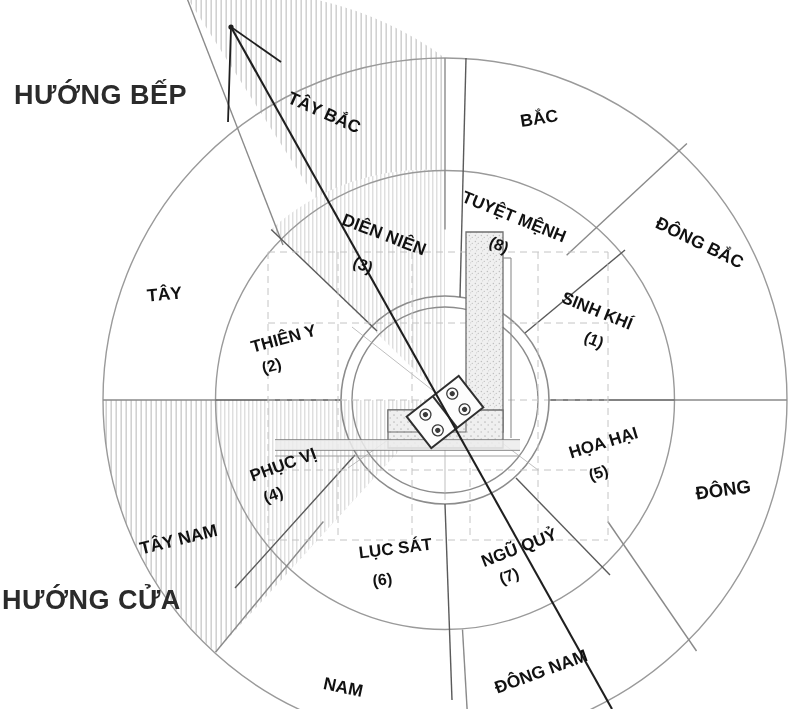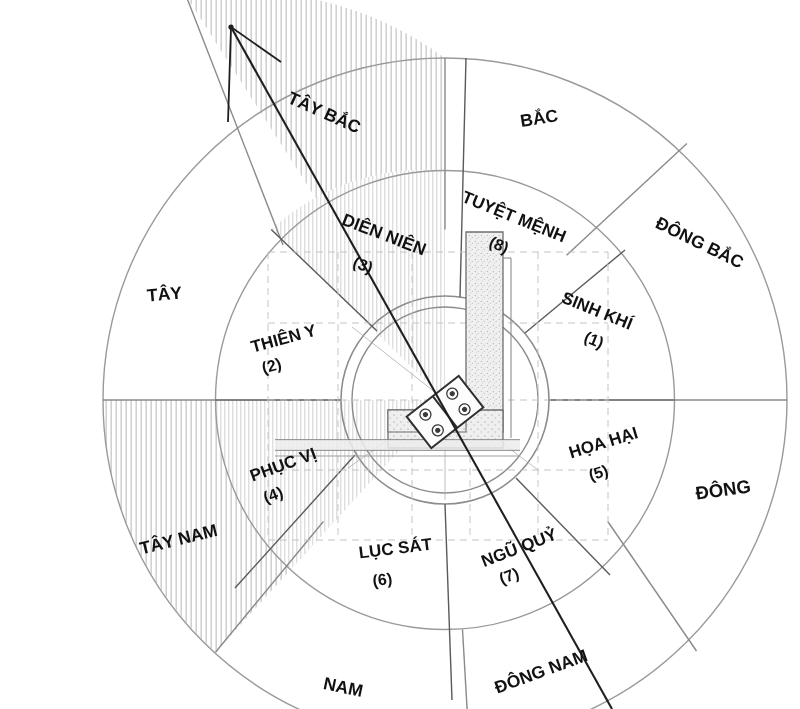--- a/index.html
+++ b/index.html
@@ -209,15 +209,17 @@
       <text class="inner-num" x="273" y="371" text-anchor="middle" transform="rotate(-15 273 371)">(2)</text>
 
       <text class="inner-text-bold" x="382" y="240" text-anchor="middle" transform="rotate(21 382 240)">DIÊN NIÊN</text>
       <text class="inner-num" x="361" y="270" text-anchor="middle" transform="rotate(21 361 270)">(3)</text>
 
       <text class="inner-text" x="512" y="222" text-anchor="middle" transform="rotate(22 512 222)">TUYỆT MỆNH</text>
       <text class="inner-num" x="497" y="250" text-anchor="middle" transform="rotate(22 497 250)">(8)</text>
     </g>
   </svg>
 
-
+  <div class="ext-label" id="label-huong-bep">HƯỚNG BẾP</div>
+
+  <div class="ext-label" id="label-huong-cua">HƯỚNG CỬA</div>
 
 </div>
 
 </body></html>

